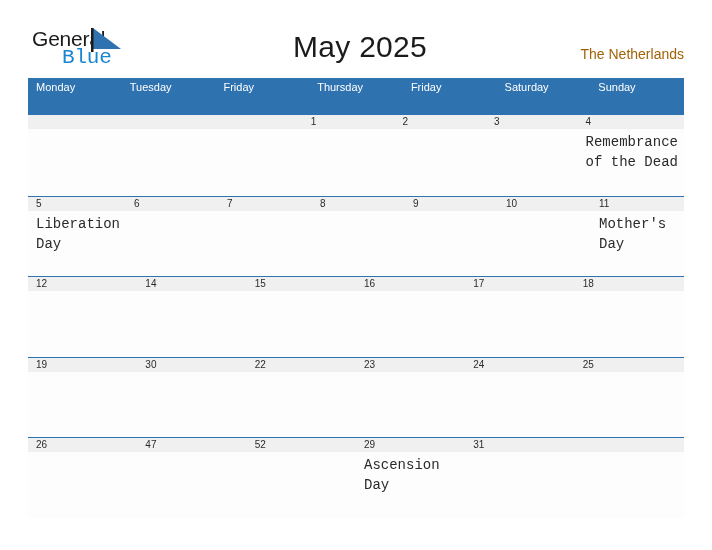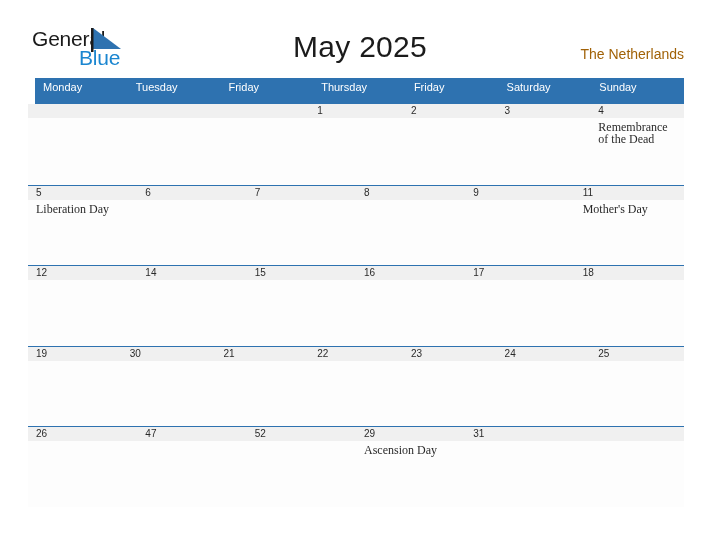--- a/index.html
+++ b/index.html
@@ -33,27 +33,27 @@
     left: 0;
     top: 0;
     font-size: 21px;
     color: #1b1b1b;
     letter-spacing: -0.2px;
     line-height: 22px;
     font-family: "Liberation Sans", sans-serif;
   }
   .brand-blue {
     position: absolute;
-    left: 47px;
+    left: 30px;
     top: 19px;
     font-size: 21px;
     color: #1b86d0;
     letter-spacing: -0.2px;
     line-height: 22px;
-    font-family: Liberation Sans, sans-serif;
+    font-family: Liberation Mono, monospace;
   }
   .brand-flag {
     position: absolute;
     left: 59px;
     top: 0px;
     width: 32px;
     height: 24px;
   }
 
   .title {
@@ -81,22 +81,21 @@
   .calendar {
     position: absolute;
     left: 28px;
     top: 78px;
     width: 656px;
   }
 
   .weekday-row {
     display: flex;
     background: #2e72b0;
-    height: 26px;
-    margin-left: 7px;
+    height: 37px;
   }
   .weekday-cell {
     flex: 1 1 0;
     color: #ffffff;
     font-size: 11px;
     line-height: 19px;
     padding-left: 8px;
     box-sizing: border-box;
     font-family: "Liberation Sans", sans-serif;
   }
@@ -130,24 +129,24 @@
     position: absolute;
     left: 8px;
     top: 0px;
     font-size: 10px;
     line-height: 14px;
     color: #2a2a2a;
     font-family: "Liberation Sans", sans-serif;
   }
   .day-events {
     padding: 3px 6px 0 8px;
-    font-size: 12px;
-    line-height: 12px;
+    font-size: 14px;
+    line-height: 20px;
     color: #2a2a2a;
-    font-family: Liberation Serif, serif;
+    font-family: Liberation Mono, monospace;
   }
   .event-item {
     display: block;
   }
 </style>
 </head>
 <body>
 
 <div class="page-header">
 
@@ -230,20 +229,24 @@
         <div class="day-cell">
           <div class="day-band"></div>
           <span class="day-number">8</span>
         </div>
         <div class="day-cell">
           <div class="day-band"></div>
           <span class="day-number">9</span>
         </div>
         <div class="day-cell">
           <div class="day-band"></div>
+          <span class="day-number">10</span>
+        </div>
+        <div class="day-cell">
+          <div class="day-band"></div>
           <span class="day-number">11</span>
           <div class="day-events">
             <span class="event-item">Mother's Day</span>
           </div>
         </div>
       </div>
       <div class="week-row">
         <div class="day-cell">
           <div class="day-band"></div>
           <span class="day-number">12</span>
@@ -273,24 +276,20 @@
         <div class="day-cell">
           <div class="day-band"></div>
           <span class="day-number">19</span>
         </div>
         <div class="day-cell">
           <div class="day-band"></div>
           <span class="day-number">30</span>
         </div>
         <div class="day-cell">
           <div class="day-band"></div>
-          <span class="day-number">21</span>
-        </div>
-        <div class="day-cell">
-          <div class="day-band"></div>
           <span class="day-number">22</span>
         </div>
         <div class="day-cell">
           <div class="day-band"></div>
           <span class="day-number">23</span>
         </div>
         <div class="day-cell">
           <div class="day-band"></div>
           <span class="day-number">24</span>
         </div>

